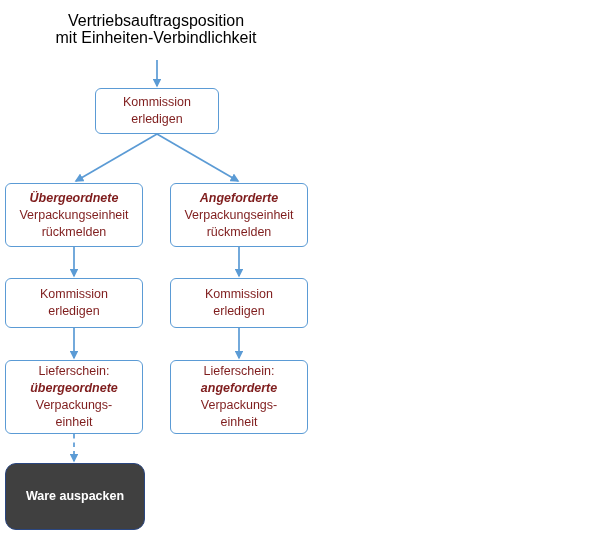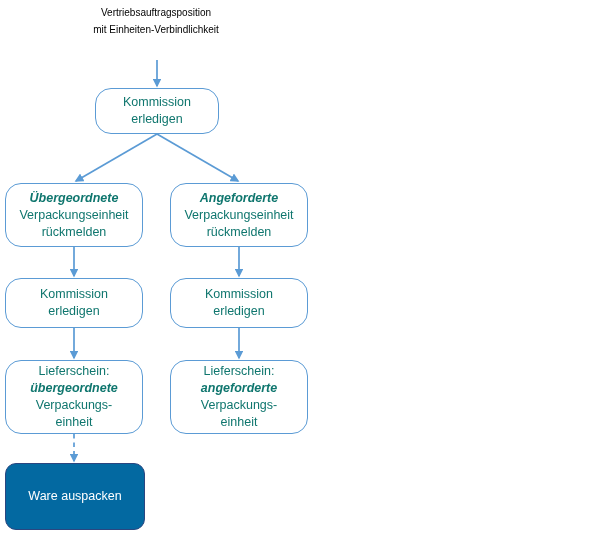--- a/index.html
+++ b/index.html
@@ -22,52 +22,53 @@
     top: 0;
     width: 600px;
     height: 533px;
     pointer-events: none;
   }
 
   
   .caption {
     position: absolute;
     left: 0;
-    top: 4px;
+    top: 12px;
     width: 312px;
     text-align: center;
-    font-size: 10px;
+    font-size: 16px;
     line-height: 17px;
     color: #000000;
   }
   .caption .ln { display: block; white-space: nowrap; }
   .caption b { font-weight: normal; }
 
   
   .node {
     position: absolute;
     box-sizing: border-box;
     display: flex;
     align-items: center;
     justify-content: center;
     text-align: center;
-    border-radius: 16px;
+    border-radius: 6px;
     font-size: 12.5px;
     line-height: 17px;
-    color: #0f766e;
+    color: #7f1d1d;
   }
   .node.plain {
     background: #ffffff;
     border: 1.3px solid #5B9BD5;
   }
   .node.filled {
-    background: #0369a1;
+    background: #404040;
     border: 1.3px solid #2A4680;
     color: #ffffff;
     border-radius: 11px;
+    font-weight: bold;
   }
   .node .lines { display: block; padding: 0 6px; }
   .node .ln { display: block; white-space: nowrap; }
   .node .ln.b { font-weight: bold; font-style: italic; }
 
   
   #node-kommission-erzeugen { left: 95px;  top: 88px;  width: 124px; height: 46px; }
   #node-uebergeordnete-rueckmelden { left: 5px;   top: 183px; width: 138px; height: 64px; }
   #node-angeforderte-rueckmelden   { left: 170px; top: 183px; width: 138px; height: 64px; }
   #node-kommission-erledigen-links  { left: 5px;   top: 278px; width: 138px; height: 50px; }

